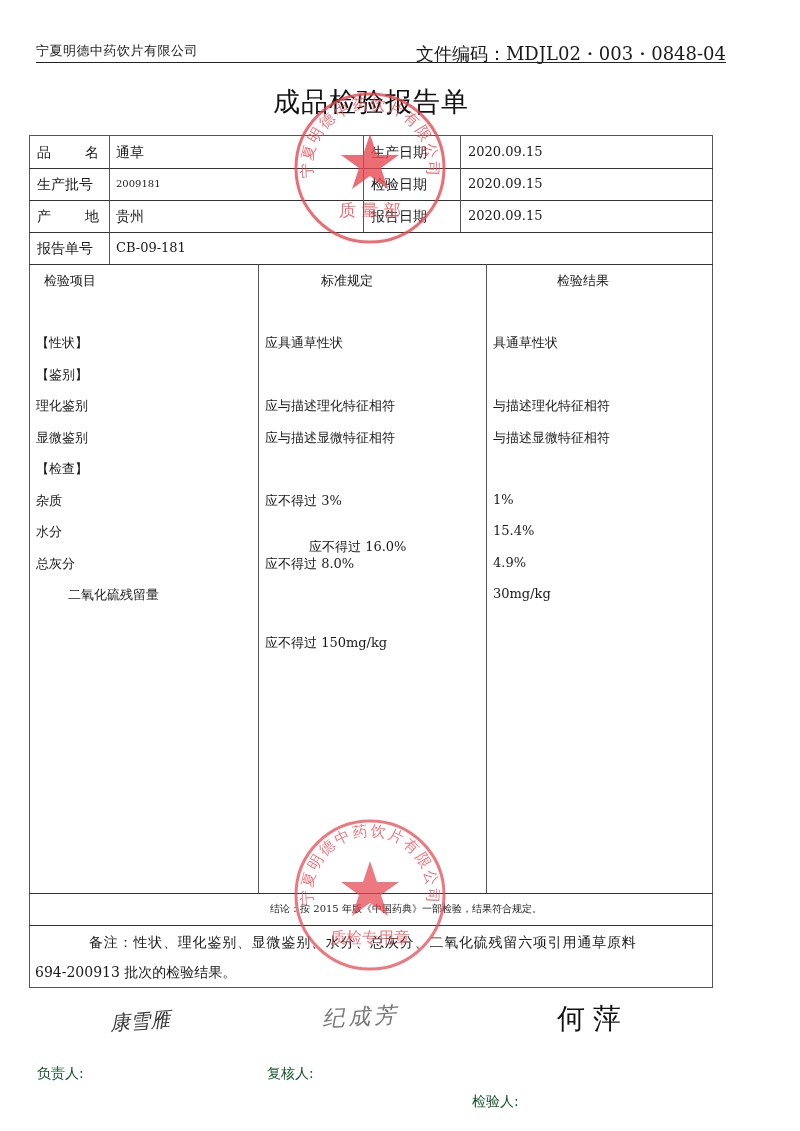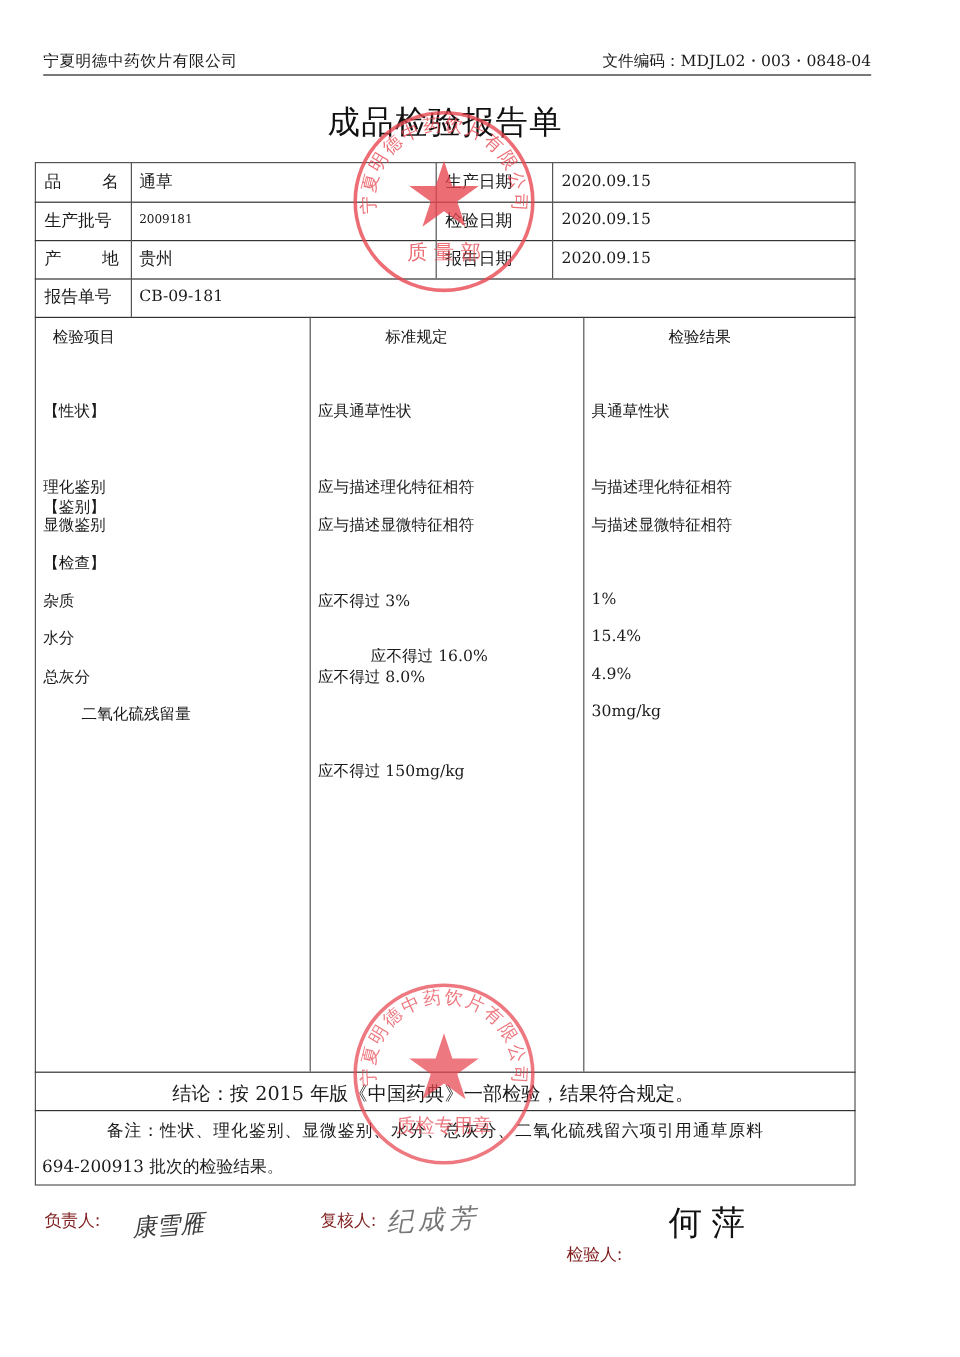--- a/index.html
+++ b/index.html
@@ -1,34 +1,34 @@
 <!DOCTYPE html>
 <html><head>
 <meta charset="utf-8">
 <style>
   html, body { margin: 0; padding: 0; background: #ffffff; }
   body { width: 800px; height: 1131px; position: relative; overflow: hidden;
          font-family: "DejaVu Serif", "Liberation Serif", serif; color: #1a1a1a; }
   .hdr-left { position: absolute; left: 36px; top: 42px; font-size: 13px; letter-spacing: 0.5px; }
-  .hdr-right { position: absolute; right: 74px; top: 42px; font-size: 13px; }
+  .hdr-right { position: absolute; right: 74px; top: 42px; font-size: 18px; }
   .hdr-rule { position: absolute; left: 36px; top: 62px; width: 690px; height: 0; border-top: 1.3px solid #222; }
   .title { position: absolute; left: 0; width: 742px; text-align: center; top: 84px; font-size: 27px;
            font-family: "DejaVu Sans", "Liberation Sans", sans-serif; letter-spacing: 1px; color: #111; }
   .tbl { position: absolute; left: 29px; top: 135px; width: 684px; height: 853px;
          border: 1.3px solid #555; box-sizing: border-box; }
   .hline { position: absolute; height: 0; border-top: 1.3px solid #333; }
   .vline { position: absolute; width: 0; border-left: 1.3px solid #555; }
   .cell { position: absolute; font-size: 14px; line-height: 16px; white-space: nowrap; }
   .lbl-spread { display: flex; justify-content: space-between; width: 62px; }
   .colhead { position: absolute; font-size: 13px; top: 272px; }
   .item { position: absolute; font-size: 13px; white-space: nowrap; }
-  .concl { position: absolute; left: 29px; width: 664px; top: 902px; text-align: center; font-size: 16px; }
+  .concl { position: absolute; left: 29px; width: 664px; top: 902px; text-align: center; font-size: 10px; padding-left: 45px; }
   .remark1 { position: absolute; left: 89px; top: 934px; font-size: 14px; letter-spacing: 0.8px; white-space: nowrap; }
   .remark2 { position: absolute; left: 35px; top: 964px; font-size: 14px; white-space: nowrap; }
-  .sig-label { position: absolute; top: 1009px; font-size: 14px; font-family: "DejaVu Sans", "Liberation Sans", sans-serif; color: #7f1d1d; }
+  .sig-label { position: absolute; top: 1065px; font-size: 14px; font-family: "DejaVu Sans", "Liberation Sans", sans-serif; color: #14532d; }
   .sig { position: absolute; font-family: "DejaVu Sans", "Liberation Sans", sans-serif; font-style: italic; color: #3a3a3a; }
   .stamp { position: absolute; pointer-events: none; }
 </style>
 </head>
 <body>
 
 <div class="hdr-left">宁夏明德中药饮片有限公司</div>
 <div class="hdr-right">文件编码：MDJL02・003・0848-04</div>
 <div class="hdr-rule"></div>
 
@@ -82,21 +82,21 @@
 <div class="cell" style="left:468px;top:208px;font-size:13px;">2020.09.15</div>
 
 <div class="colhead" style="left:44px;">检验项目</div>
 <div class="colhead" style="left:321px;">标准规定</div>
 <div class="colhead" style="left:557px;">检验结果</div>
 
 <div class="item" style="left:36px;top:334px;">【性状】</div>
 <div class="item" style="left:265px;top:334px;">应具通草性状</div>
 <div class="item" style="left:493px;top:334px;">具通草性状</div>
 
-<div class="item" style="left:36px;top:366px;margin-top:48px;">【鉴别】</div>
+<div class="item" style="left:36px;top:366px;">【鉴别】</div>
 
 <div class="item" style="left:36px;top:397px;">理化鉴别</div>
 <div class="item" style="left:265px;top:397px;">应与描述理化特征相符</div>
 <div class="item" style="left:493px;top:397px;">与描述理化特征相符</div>
 
 <div class="item" style="left:36px;top:429px;">显微鉴别</div>
 <div class="item" style="left:265px;top:429px;">应与描述显微特征相符</div>
 <div class="item" style="left:493px;top:429px;">与描述显微特征相符</div>
 
 <div class="item" style="left:36px;top:460px;">【检查】</div>

